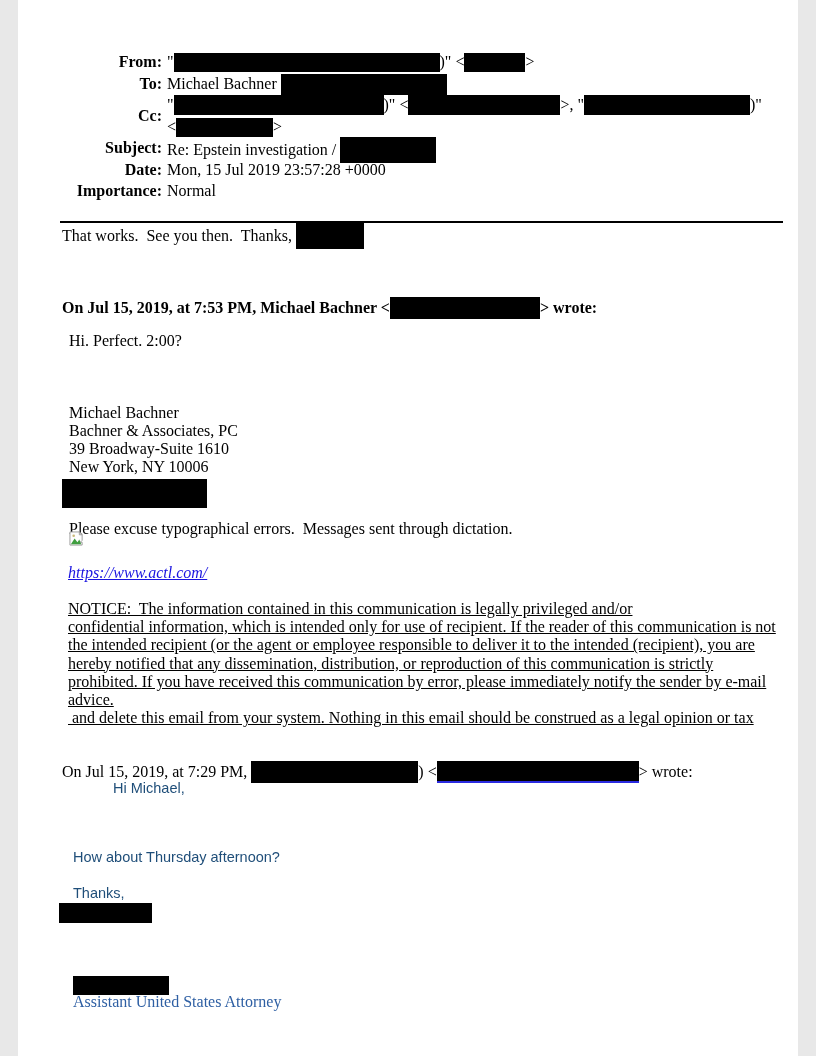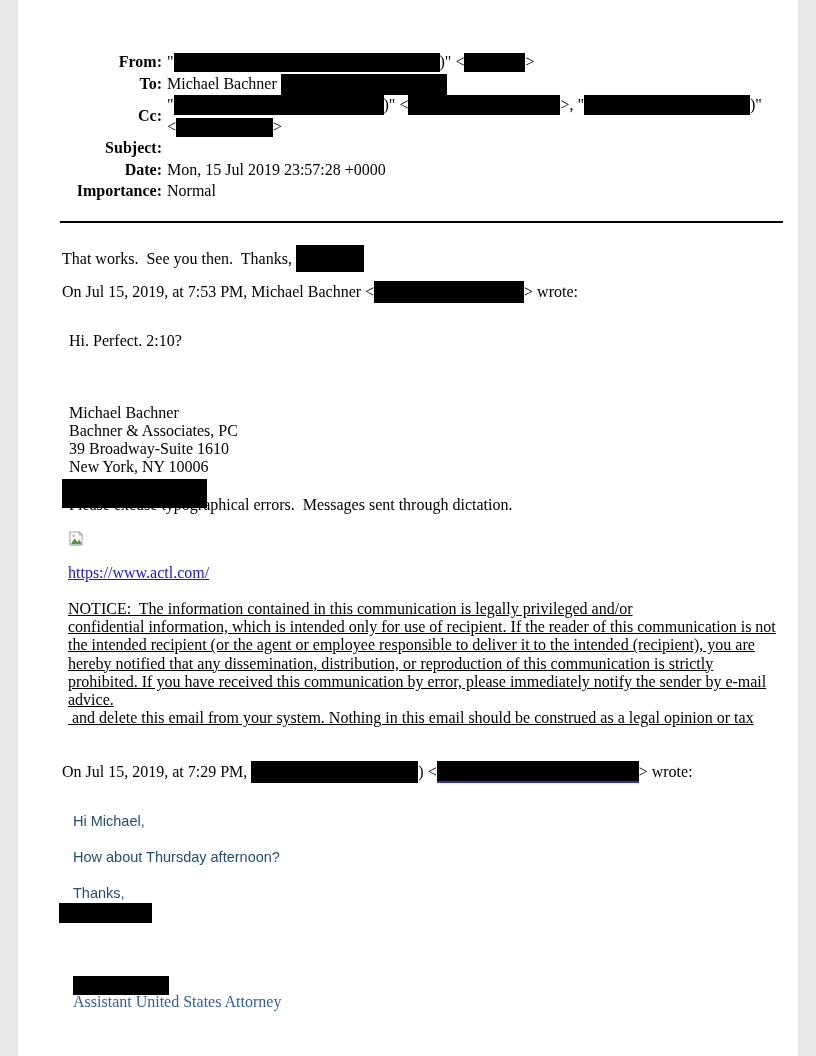--- a/index.html
+++ b/index.html
@@ -28,36 +28,36 @@
   .r-cc4   { width:97px;  height:19px; vertical-align:-5px; }
   .r-subj  { width:96px;  height:26px; vertical-align:-8px; }
   .r-p1    { width:68px;  height:27px; vertical-align:-8px; }
   .r-q1    { width:150px; height:22px; vertical-align:-6px; }
   .r-q2a   { width:167px; height:22px; vertical-align:-6px; }
   .r-q2b   { width:202px; height:20px; vertical-align:-6px; border-bottom:2px solid #2a2ae0; }
 
   .sep { position:absolute; top:221px; left:42px; width:723px; height:2px; background:#000; }
 
   
-  .p1     { position:absolute; top:245px; left:44px; line-height:27px; }
-  .q1     { position:absolute; top:280px; left:44px; line-height:23px; }
+  .p1     { position:absolute; top:222px; left:44px; line-height:27px; }
+  .q1     { position:absolute; top:296px; left:44px; line-height:23px;font-weight:bold; }
   .msg1   { position:absolute; top:332px; left:51px; }
   .sig    { position:absolute; top:404px; left:51px; line-height:18px; }
   .sig-redact { position:absolute; top:479px; left:44px; width:145px; height:29px; background:#000; }
-  .dict   { position:absolute; top:496px; left:51px; }
+  .dict   { position:absolute; top:520px; left:51px; }
   .imgicon{ position:absolute; top:531px; left:51px; width:15px; height:15px; }
-  .lnk    { position:absolute; top:564px; left:50px; }
+  .lnk    { position:absolute; top:564px; left:50px;font-style:italic; }
   .lnk a  { color:#1a14e0; text-decoration:underline; cursor:pointer; }
   .notice { position:absolute; top:600px; left:50px; line-height:18.2px; }
   .notice div { white-space:pre;text-decoration:underline; }
   .q2     { position:absolute; top:760px; left:44px; line-height:23px; }
 
   .reply  { position:absolute; left:55px; font-family:"Liberation Sans", sans-serif;
             font-size:14.5px; color:#1F4E79; }
-  .r1 { top:813px; } .r2 { top:849px; } .r3 { top:885px; }
+  .r1 { top:780px;margin-left:40px; } .r2 { top:849px; } .r3 { top:885px; }
   .rb-a { position:absolute; top:903px; left:41px; width:93px; height:20px; background:#000; }
   .rb-b { position:absolute; top:976px; left:55px; width:96px; height:19px; background:#000; }
   .footer-role { position:absolute; top:993px; left:55px; color:#2E5FA3; font-size:16px; }
 </style>
 </head>
 <body>
 
 <div class="page">
 
   <div class="hdr">
@@ -75,40 +75,41 @@
     <div class="hdr-row cc">
       <div class="hdr-label">Cc:</div>
       <div class="hdr-value">
         <div><span class="t">"</span><span class="rx r-cc1"></span><span class="t">)" &lt;</span><span class="rx r-cc2"></span><span class="t">&gt;, "</span><span class="rx r-cc3"></span><span class="t">)"</span></div>
         <div><span class="t">&lt;</span><span class="rx r-cc4"></span><span class="t">&gt;</span></div>
       </div>
     </div>
 
     <div class="hdr-row">
       <div class="hdr-label">Subject:</div>
+      <div class="hdr-value"><span class="t">Re: Epstein investigation / </span><span class="rx r-subj"></span></div>
     </div>
 
     <div class="hdr-row">
       <div class="hdr-label">Date:</div>
       <div class="hdr-value"><span class="t">Mon, 15 Jul 2019 23:57:28 +0000</span></div>
     </div>
 
     <div class="hdr-row">
       <div class="hdr-label">Importance:</div>
       <div class="hdr-value"><span class="t">Normal</span></div>
     </div>
   </div>
 
   <div class="sep"></div>
 
   <div class="p1"><span class="t">That works.  See you then.  Thanks, </span><span class="rx r-p1"></span></div>
 
   <div class="q1"><span class="t">On Jul 15, 2019, at 7:53 PM, Michael Bachner &lt;</span><span class="rx r-q1"></span><span class="t">&gt; wrote:</span></div>
 
-  <div class="msg1"><span class="t">Hi. Perfect. 2:10?</span></div>
+  <div class="msg1"><span class="t">Hi. Perfect. 2:00?</span></div>
 
   <div class="sig">
     <div>Michael Bachner</div>
     <div>Bachner &amp; Associates, PC</div>
     <div>39 Broadway-Suite 1610</div>
     <div>New York, NY 10006</div>
   </div>
 
   <div class="sig-redact"></div>
 

